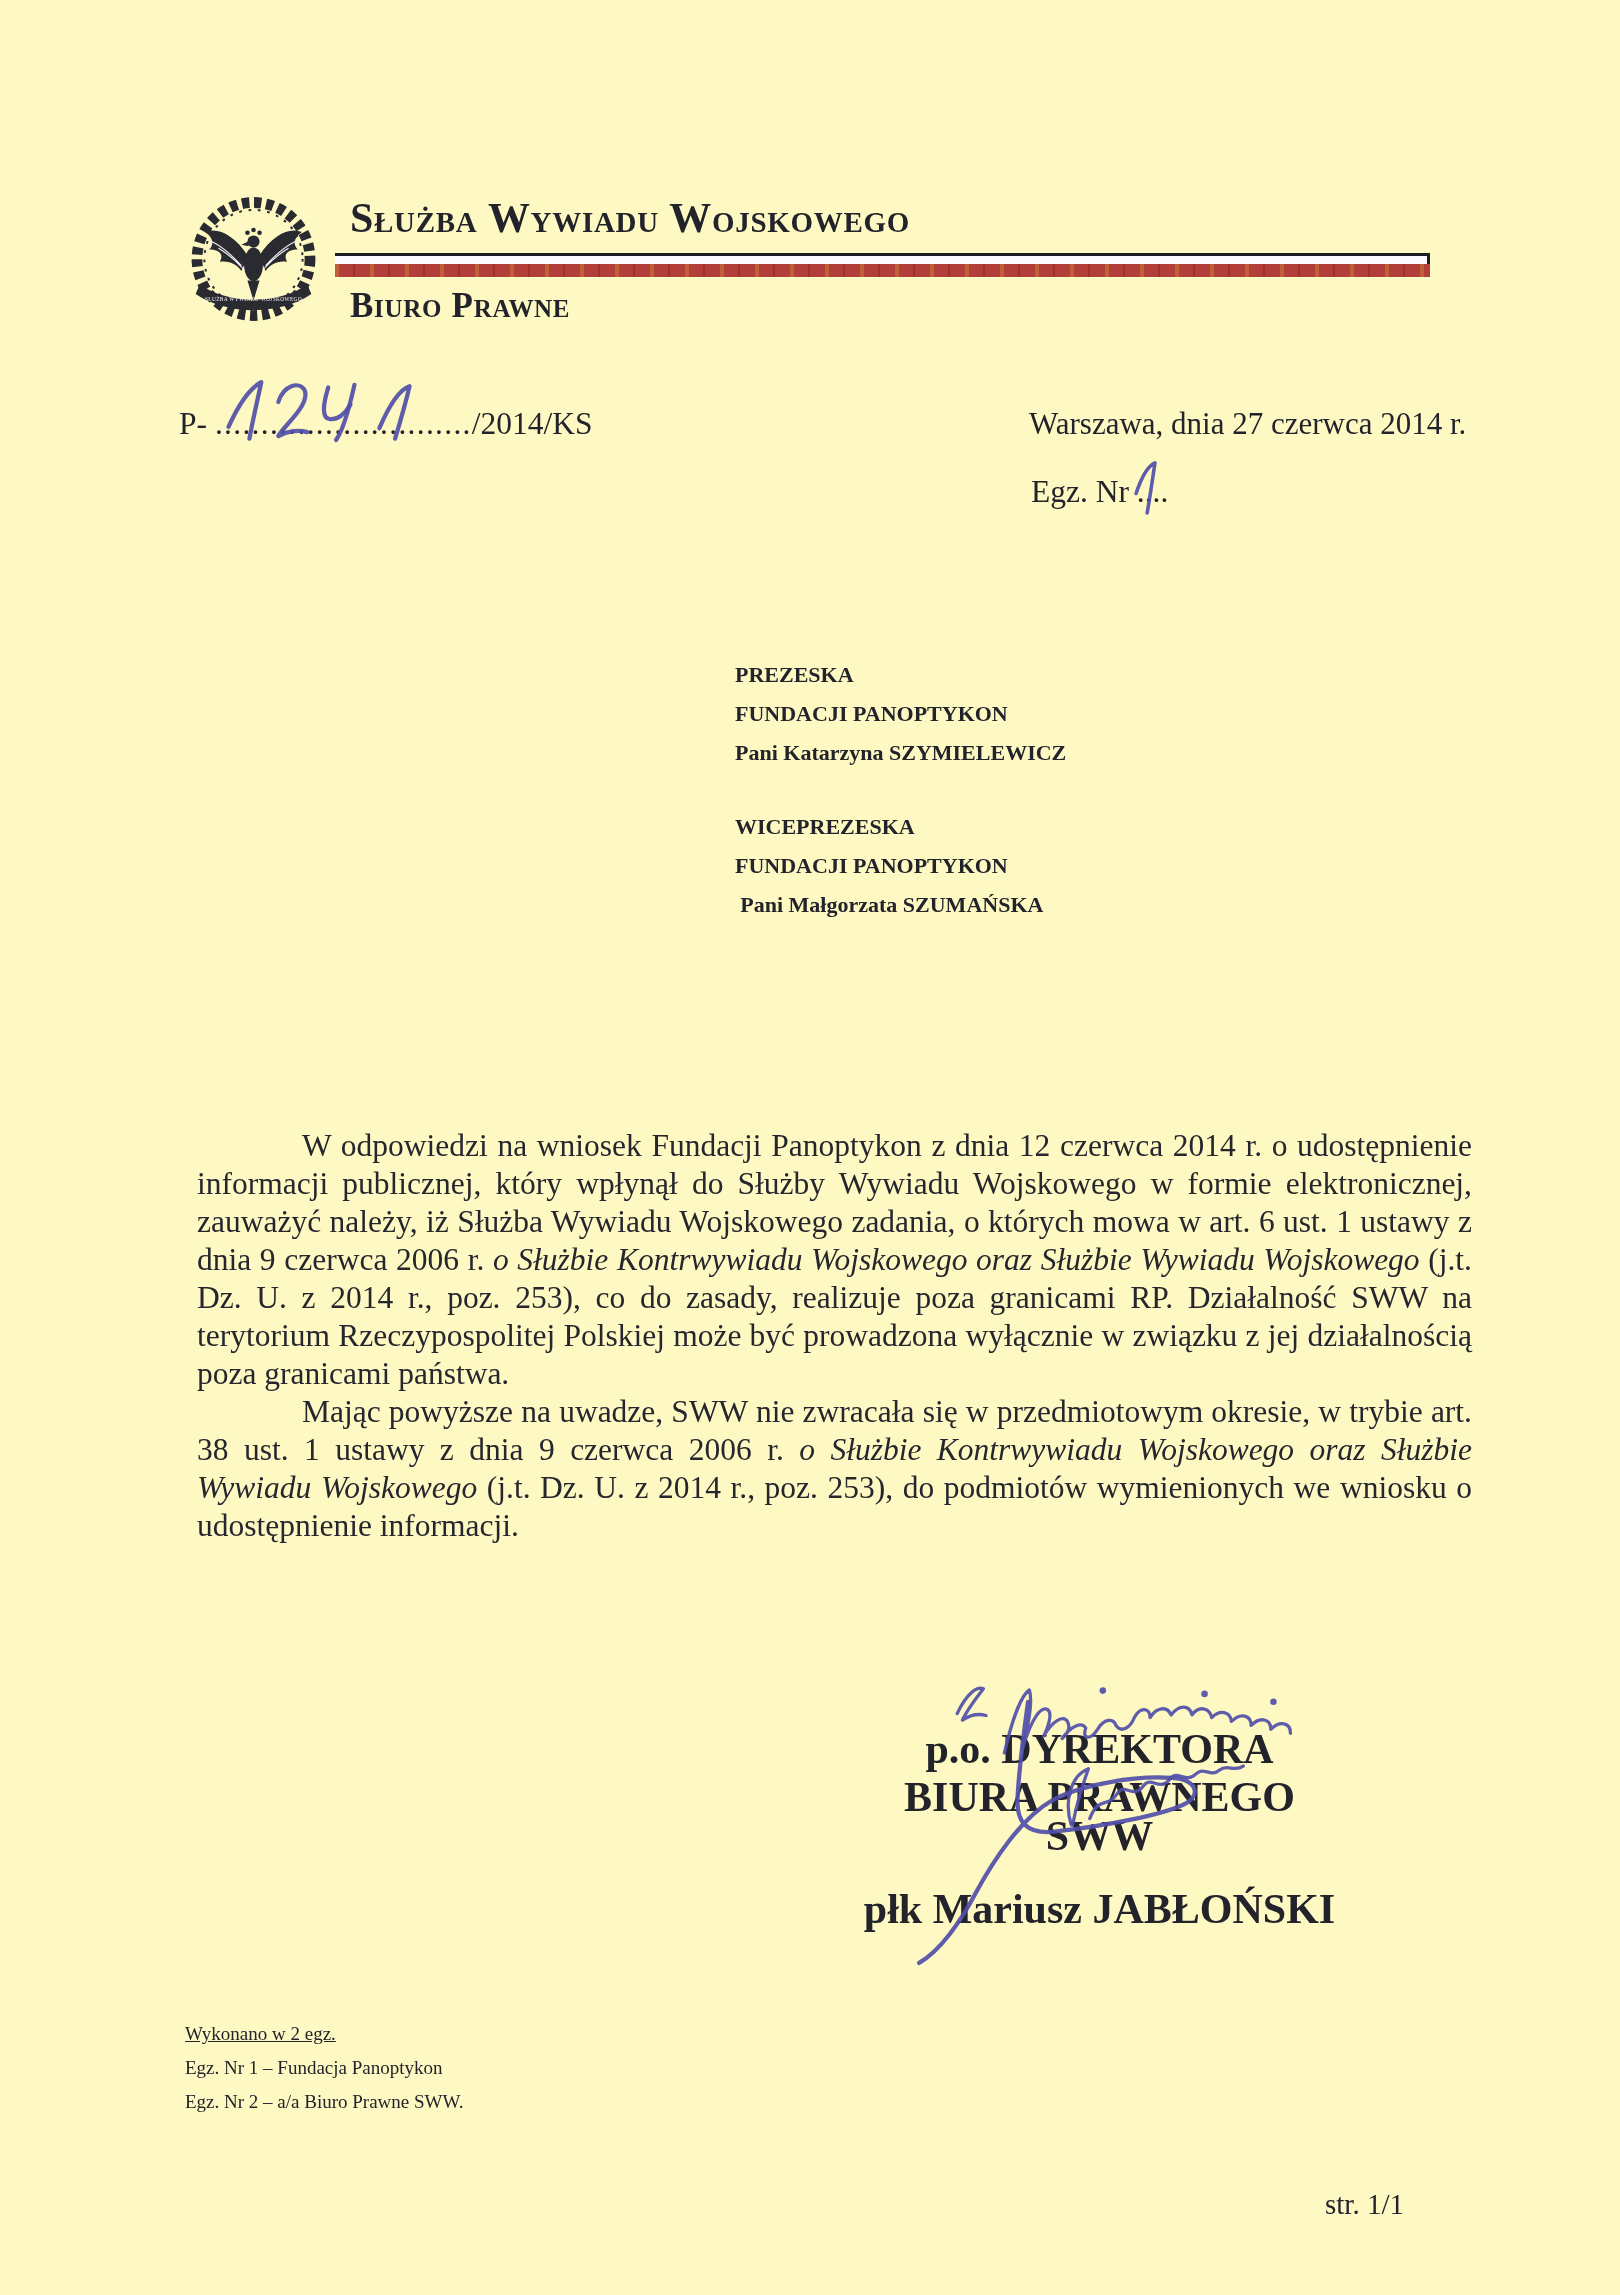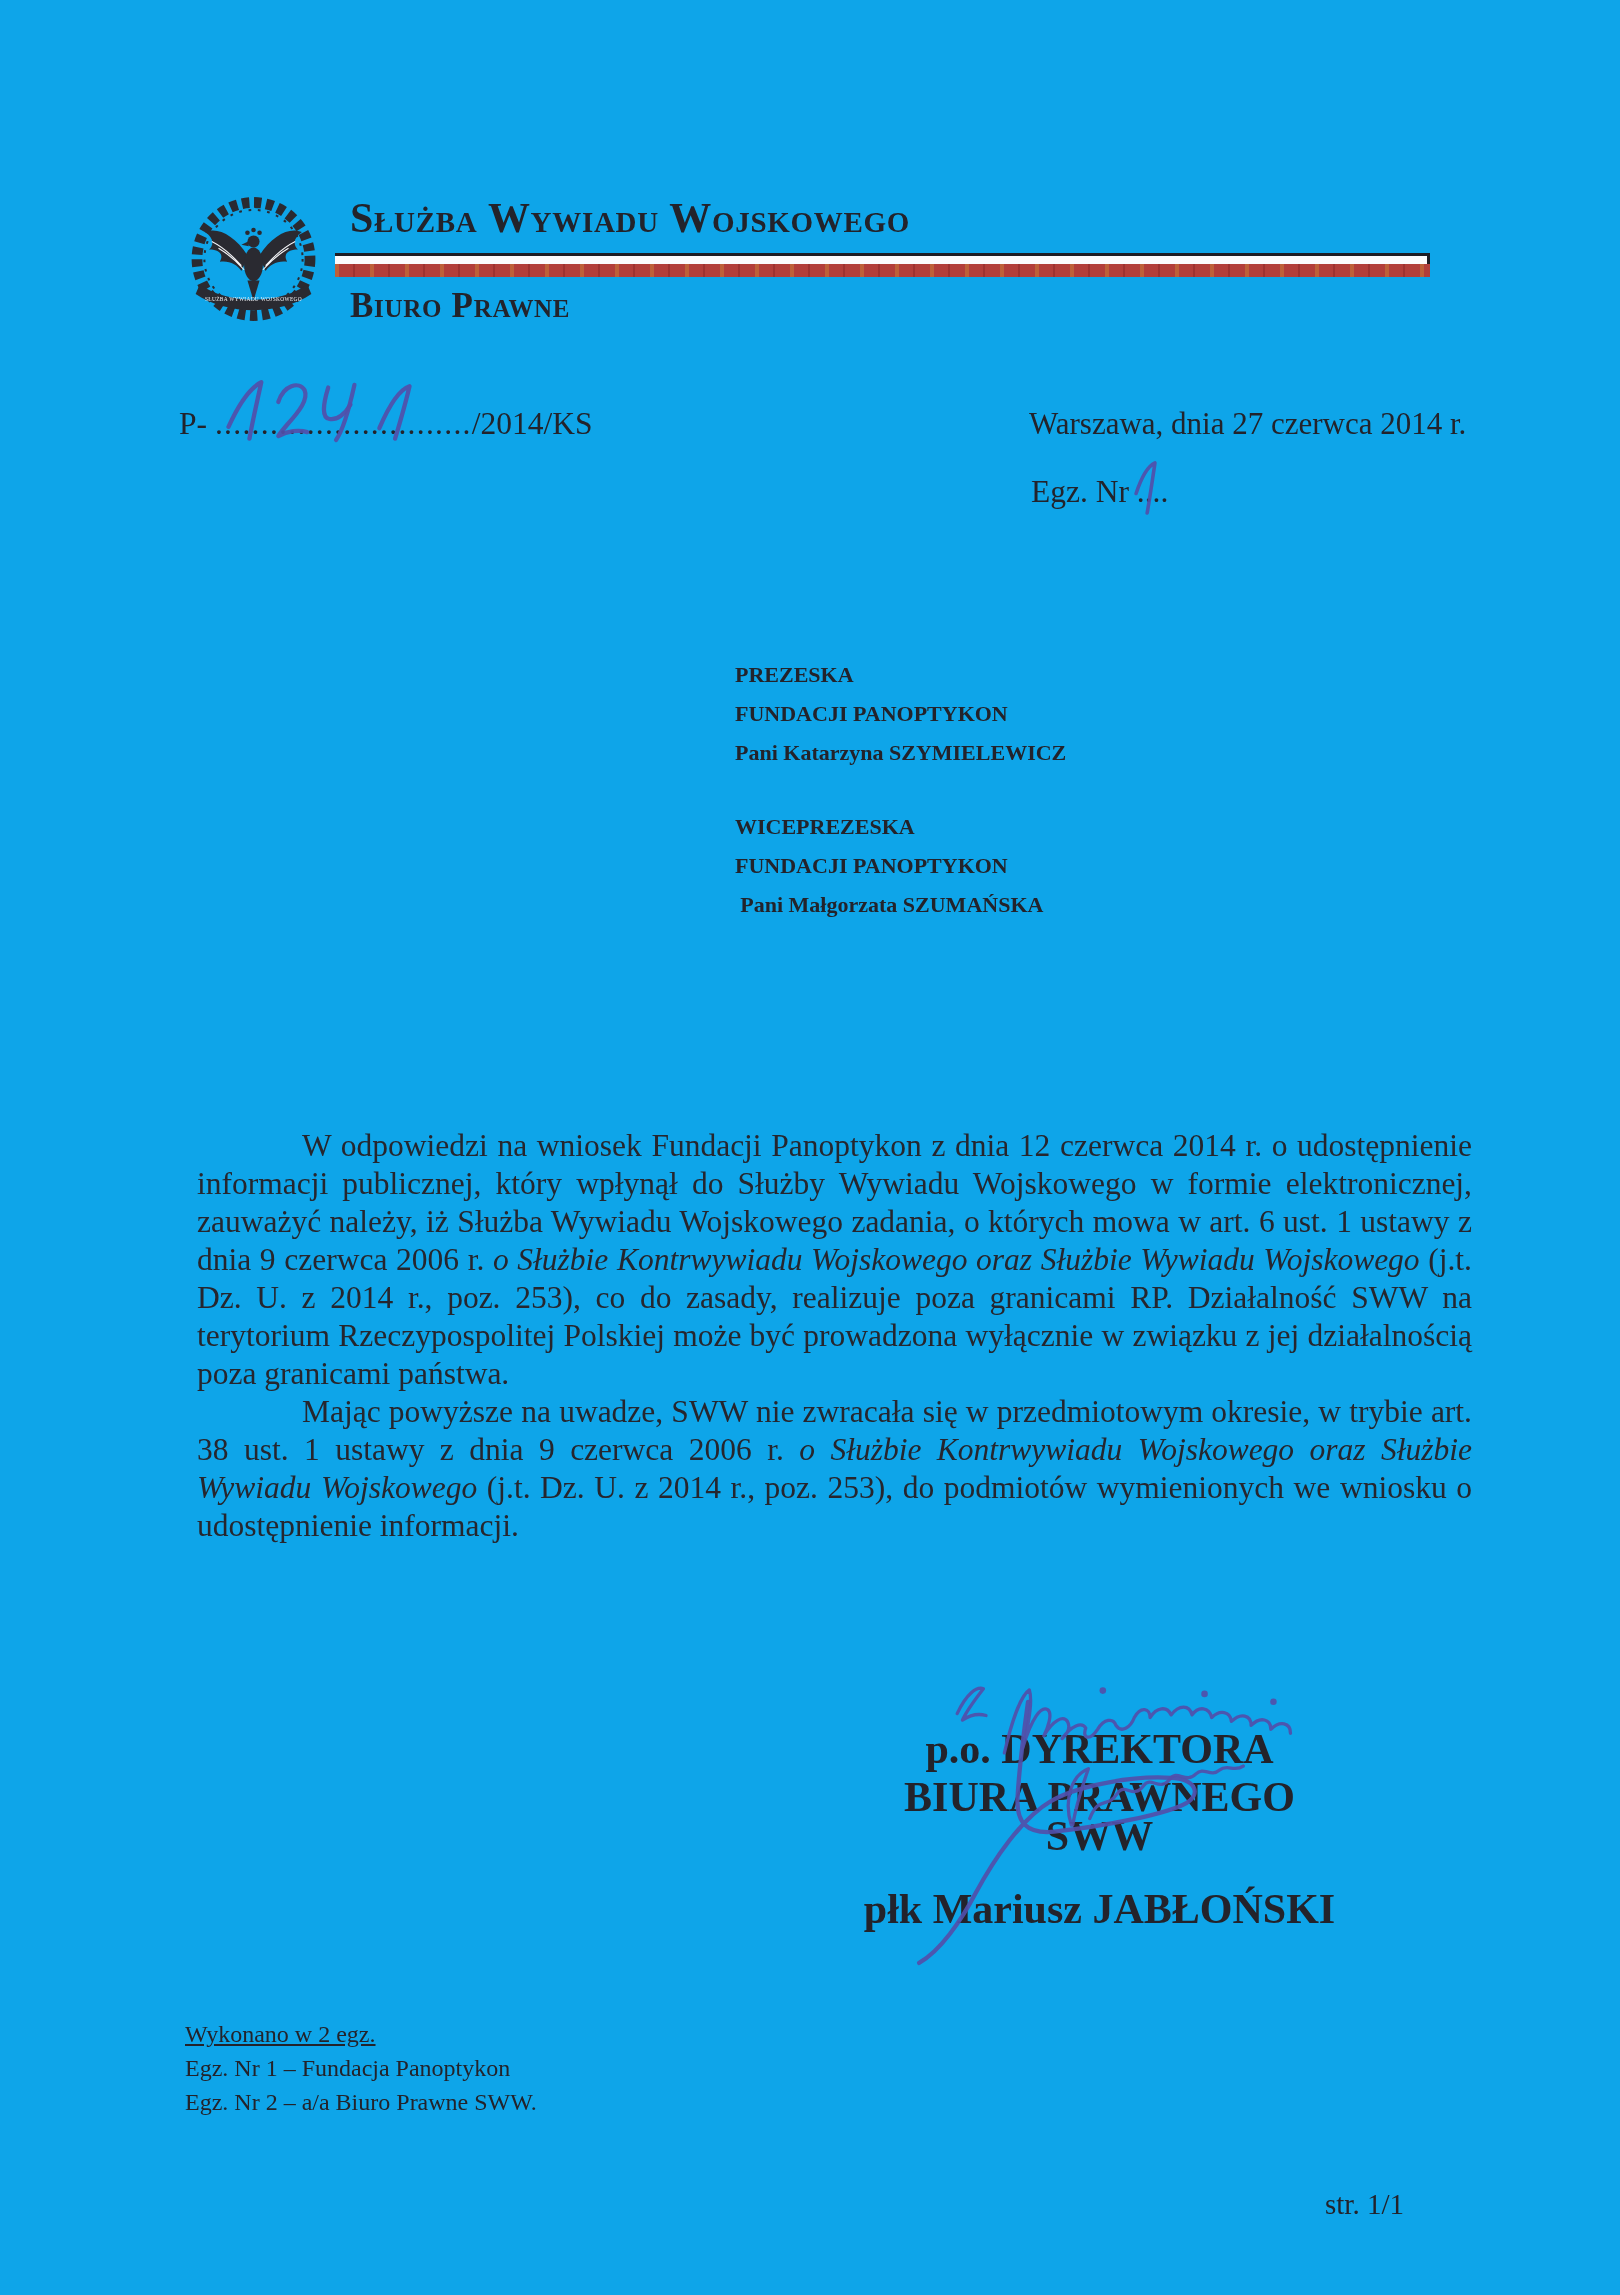--- a/index.html
+++ b/index.html
@@ -1,17 +1,17 @@
 <!DOCTYPE html>
 <html lang="pl" style="font-size:10.5px"><head>
 <meta charset="utf-8">
 <style>
   html,body{margin:0;padding:0;background:#e8e9ec;}
   #page{
-    position:relative;width:1621px;height:2295px;background:#0ea5e9;
+    position:relative;width:1621px;height:2295px;background:#fef9c3;
     font-family:"Liberation Serif","DejaVu Serif",serif;color:#23232b;overflow:hidden;
   }
   .abs{position:absolute;}
   
   #agency-title{
     left:350px;top:194px;font-size:42px;font-weight:bold;font-variant:small-caps;
     letter-spacing:0.7px;color:#23232b;white-space:nowrap;
   }
   #flag-band{left:335px;top:253px;width:1095px;}
   #flag-band .band-top{height:2.6px;background:#1d1d25;}
@@ -44,21 +44,21 @@
   .it{font-style:italic;}
   
   #sign-block{left:850px;top:1730px;width:499px;text-align:center;
     font-size:42px;font-weight:bold;line-height:39px;}
   #sign-block .l2{margin-top:9.2px;}
   #sign-block .l3{margin-top:34px;}
   .ink{stroke:#514fa9;fill:none;stroke-linecap:round;stroke-linejoin:round;opacity:.92;}
   .ink-dot{fill:#514fa9;stroke:none;opacity:.92;}
   svg.hand{pointer-events:none;}
   
-  #distribution{left:185px;top:2017px;font-size:24px;line-height:34px;}
+  #distribution{left:185px;top:2017px;font-size:19px;line-height:34px;}
   #distribution .head{text-decoration:underline;}
   #page-indicator{left:1325px;top:2188px;font-size:29px;}
   
   #emblem{left:186px;top:185px;}
 </style>
 </head>
 <body>
 
 <div id="page">
 

